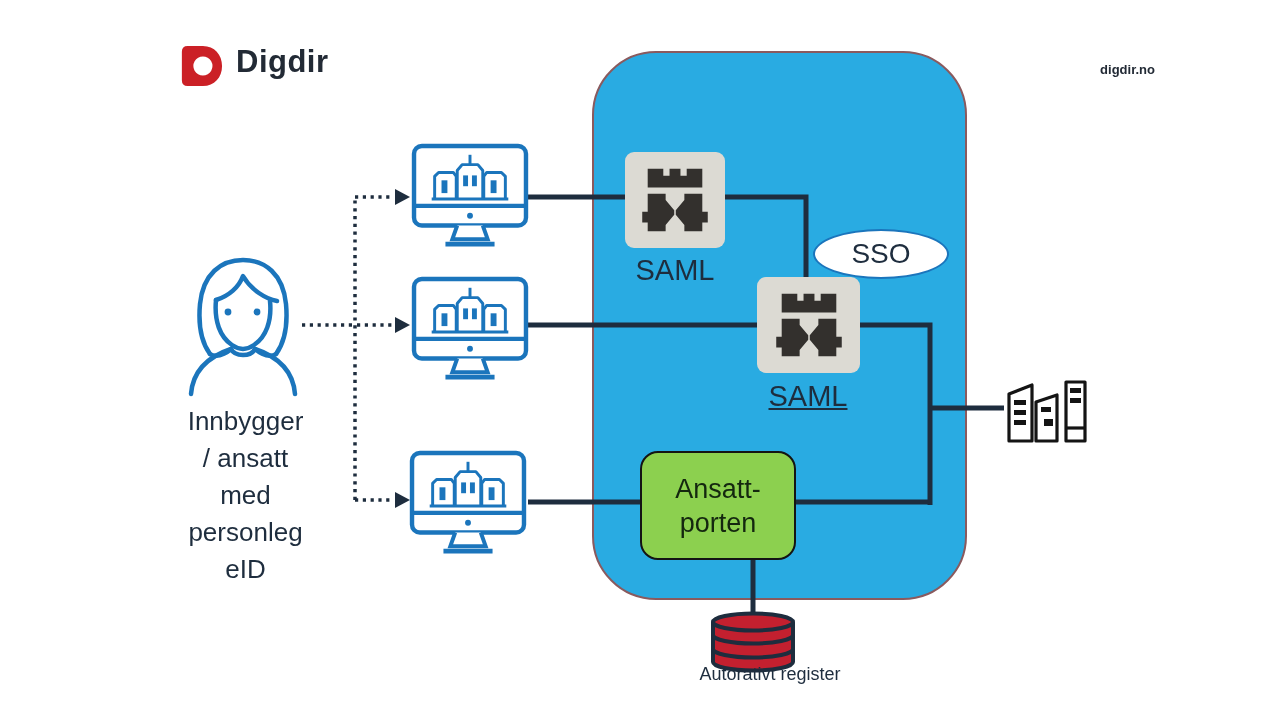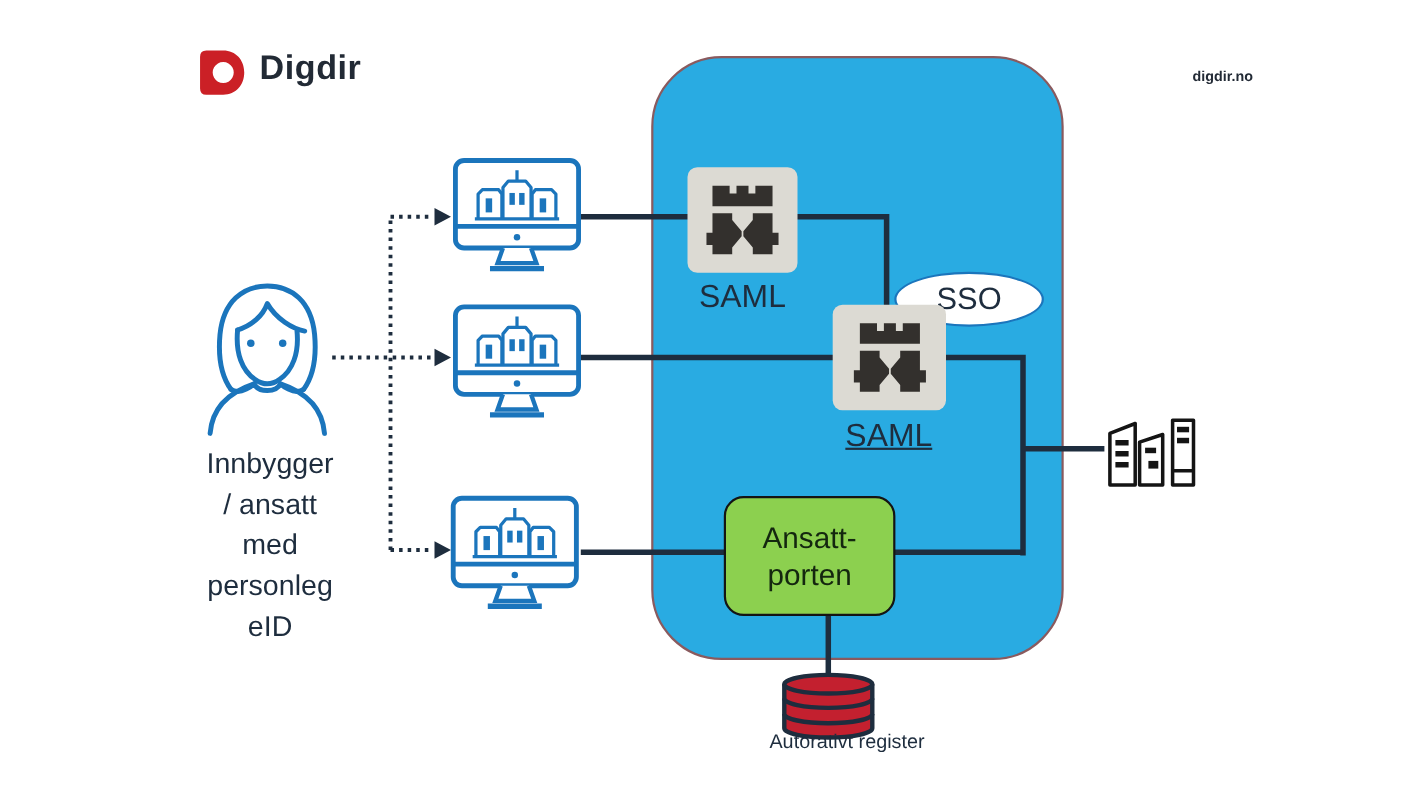--- a/index.html
+++ b/index.html
@@ -4,21 +4,21 @@
 <style>
   html,body{margin:0;padding:0;background:#fff;}
   .canvas{position:relative;width:1280px;height:720px;background:#fff;overflow:hidden;
           font-family:"Liberation Sans",sans-serif;color:#1E2D3E;}
   .abs{position:absolute;}
   .label{white-space:pre-line;text-align:center;color:#1E2D3E;}
 
   
   .brand-wrap{left:178px;top:44px;display:flex;gap:12px;z-index:6;}
   .brand-text{font-size:31px;font-weight:bold;letter-spacing:0.5px;color:#222A35;}
-  .site-text{right:141px;top:62px;font-size:13px;font-weight:bold;color:#222A35;z-index:6;}
+  .site-text{right:125px;top:62px;font-size:13px;font-weight:bold;color:#222A35;z-index:6;}
 
   
   .platform-box{left:592px;top:51px;width:371px;height:545px;background:#29ABE2;
                 border:2px solid #8A5A5E;border-radius:64px;z-index:1;}
 
   
   .wires{left:0;top:0;z-index:2;}
 
   
   .person-svg{left:183px;top:250px;z-index:4;}
@@ -31,26 +31,26 @@
   
   .castle{width:100px;height:96px;background:#DCDAD3;border-radius:9px;z-index:4;
           display:flex;align-items:center;justify-content:center;}
   .castle-oidc{left:625px;top:152px;}
   .castle-saml{left:757px;top:277px;width:103px;}
   .proto-label{font-size:29px;z-index:4;}
   .oidc-label{left:615px;top:254px;width:120px;}
   .saml-label{left:748px;top:380px;width:120px;text-decoration:underline;}
 
   
-  .sso{left:813px;top:247px;width:132px;height:46px;background:#fff;border:2.5px solid #1B75BC;
+  .sso{left:813px;top:229px;width:132px;height:46px;background:#fff;border:2.5px solid #1B75BC;
        border-radius:50%;z-index:3;display:flex;align-items:center;justify-content:center;
        font-size:28px;color:#1E2D3E;}
 
   
-  .ansatt{left:658px;top:451px;width:152px;height:105px;background:#8CD04F;border:2.5px solid #141414;
+  .ansatt{left:640px;top:451px;width:152px;height:105px;background:#8CD04F;border:2.5px solid #141414;
           border-radius:18px;z-index:4;display:flex;align-items:center;justify-content:center;
           font-size:27px;line-height:34px;color:#14270F;}
 
   
   .db-svg{left:708px;top:609px;z-index:4;}
   .register-label{left:620px;top:664px;width:300px;font-size:18px;z-index:4;}
   .buildings-svg{left:1002px;top:376px;z-index:4;}
   .eid-label{left:1005px;top:452px;width:140px;font-size:26px;line-height:34px;z-index:4;}
 </style>
 </head>

